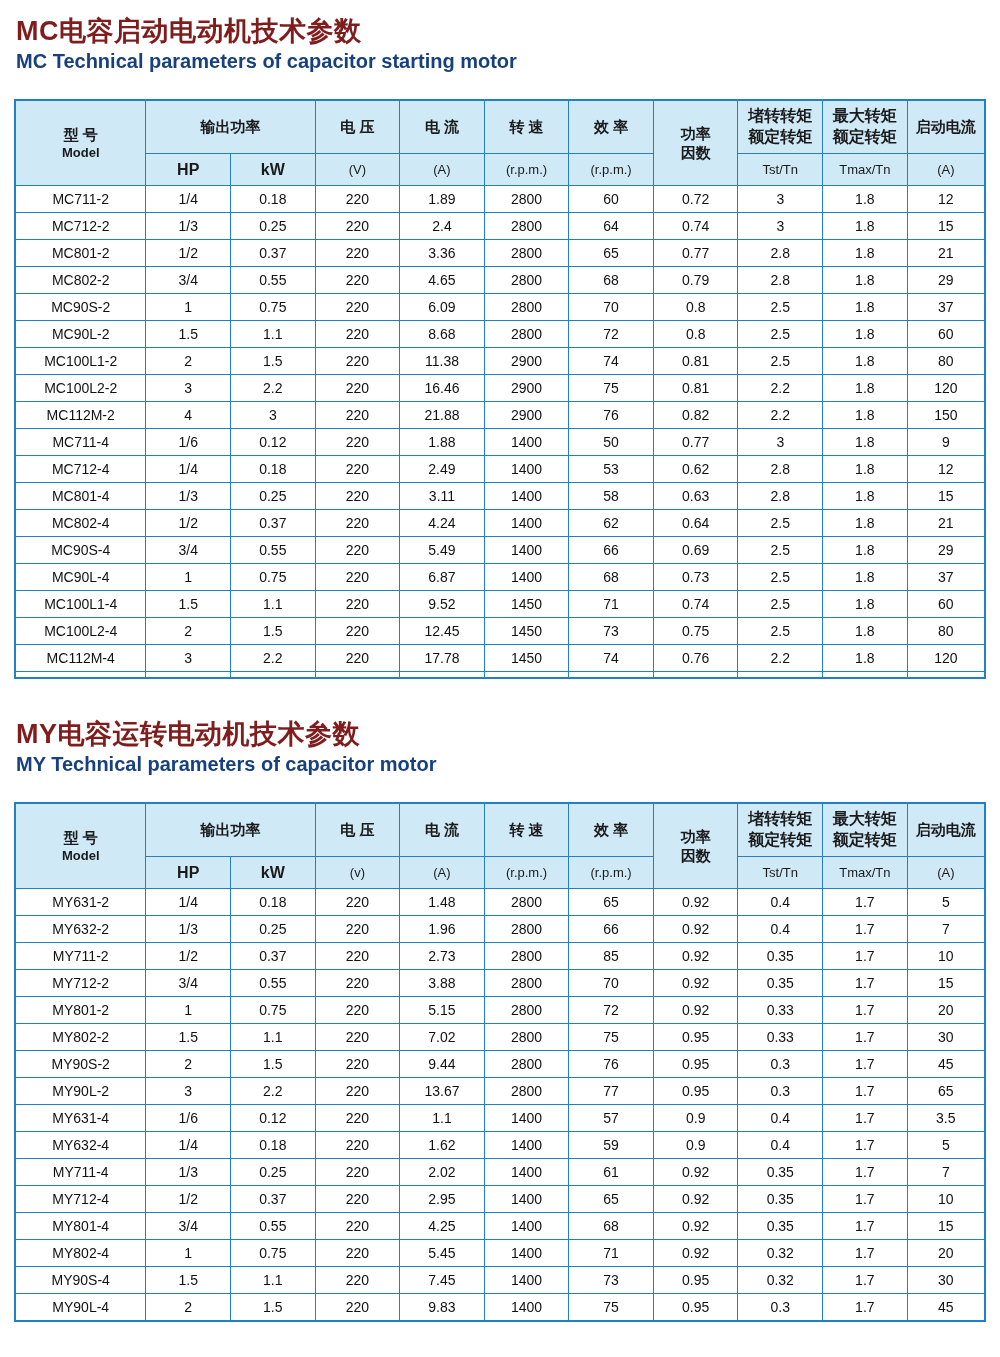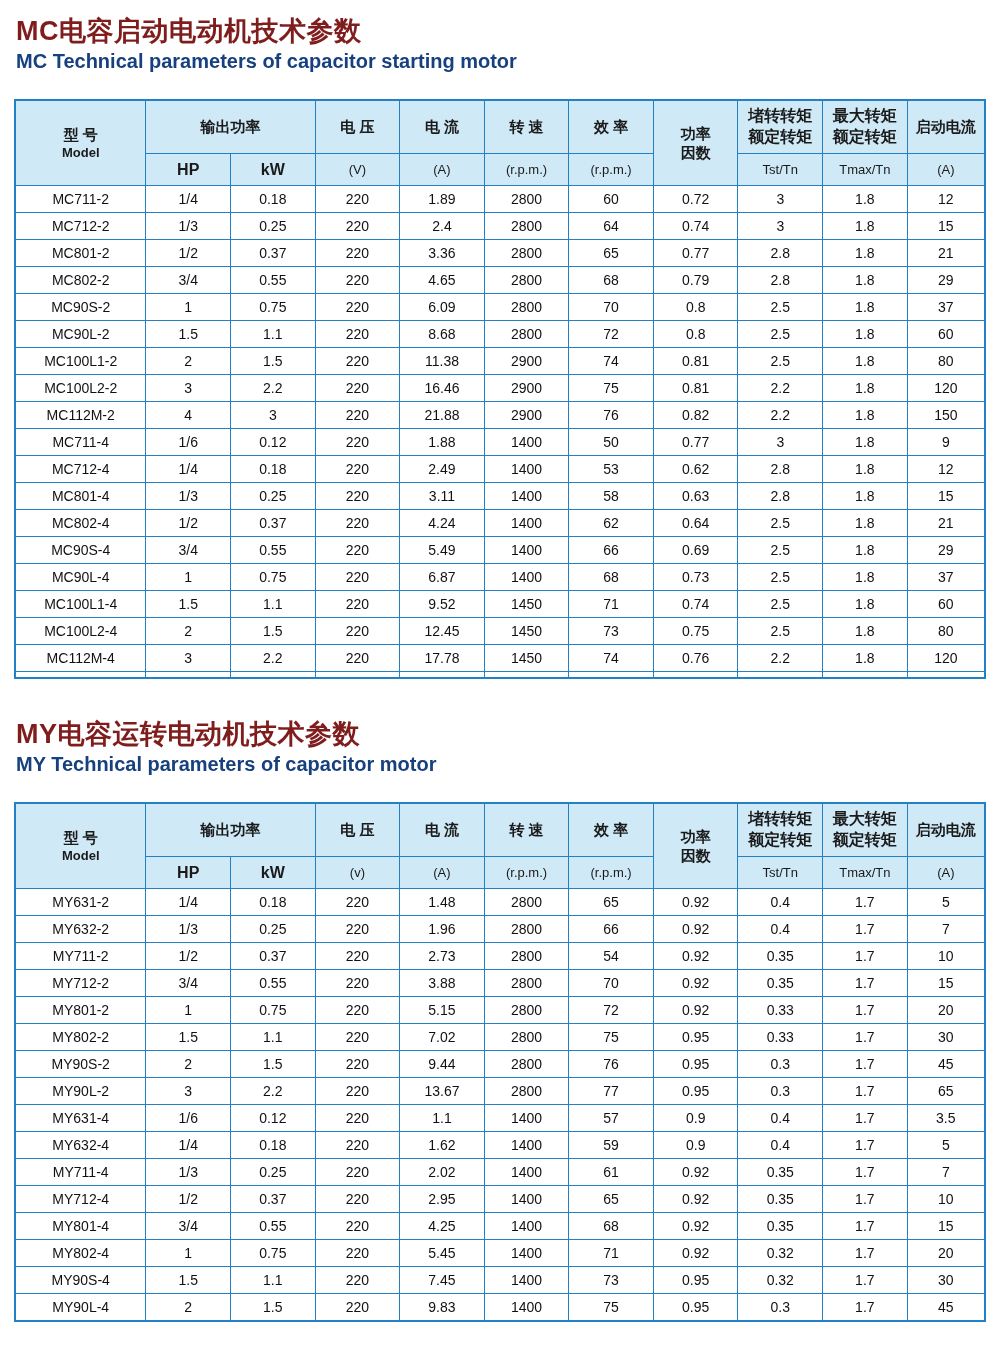--- a/index.html
+++ b/index.html
@@ -476,21 +476,21 @@
             <td>1.7</td>
             <td>7</td>
           </tr>
           <tr>
             <td>MY711-2</td>
             <td>1/2</td>
             <td>0.37</td>
             <td>220</td>
             <td>2.73</td>
             <td>2800</td>
-            <td>54</td>
+            <td>85</td>
             <td>0.92</td>
             <td>0.35</td>
             <td>1.7</td>
             <td>10</td>
           </tr>
           <tr>
             <td>MY712-2</td>
             <td>3/4</td>
             <td>0.55</td>
             <td>220</td>

